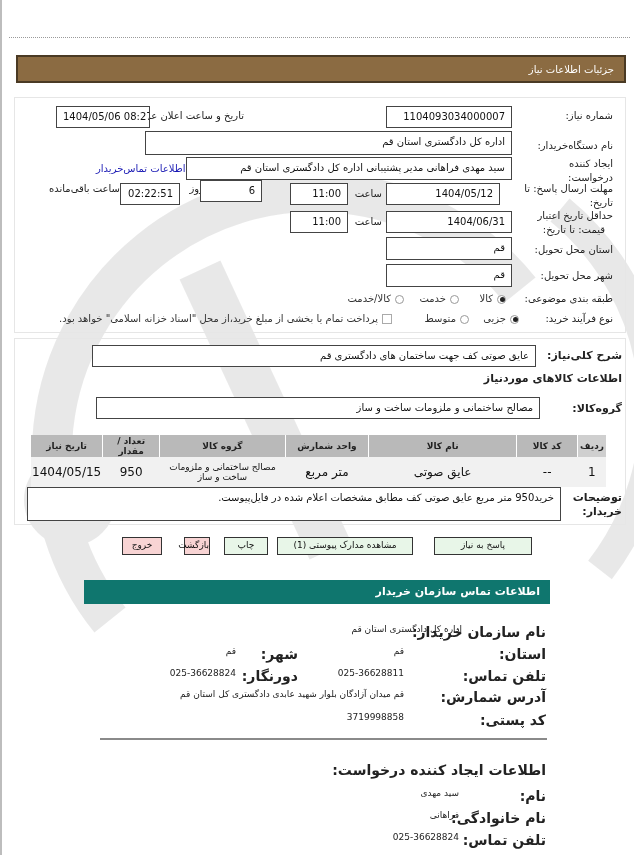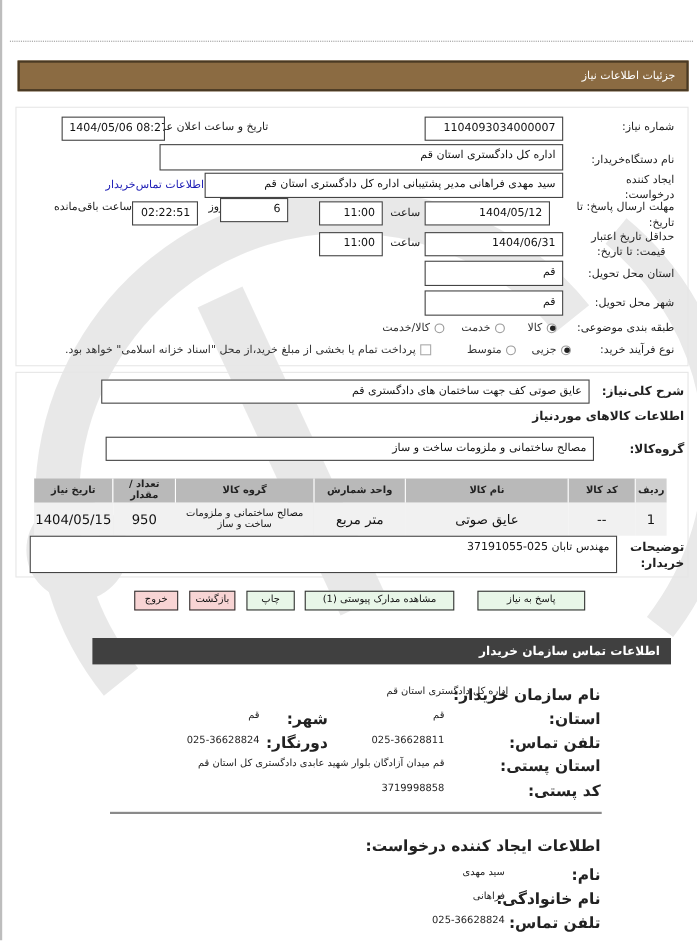--- a/index.html
+++ b/index.html
@@ -29,21 +29,21 @@
   .radio.on::after { content: ""; position: absolute; left: 1.5px; top: 1.5px; width: 5px; height: 5px; border-radius: 50%; background: #222; }
   .chk { display: inline-block; width: 10px; height: 10px; border: 1px solid #aaa; background: #fff; vertical-align: middle; margin-left: 4px; }
   .opt { position: absolute; white-space: nowrap; font-size: 10px; color: #333; }
   .bold { font-weight: bold; font-size: 11px; }
   table.items { position: absolute; left: 30px; top: 435px; width: 576px; border-collapse: collapse; font-size: 9px; }
   table.items th { background: #b9b9b9; color: #222; font-weight: bold; height: 22px; font-size: 9px; border-left: 1px solid #fff; }
   table.items td { background: #f1f1f1; text-align: center; height: 30px; font-size: 12px; }
   .btn { position: absolute; top: 537px; height: 18px; border: 1px solid #333; font-size: 9px; text-align: center; line-height: 14px; cursor: pointer; }
   .btn.green { background: #e8f6e8; }
   .btn.red { background: #f8d4d4; }
-  .sec-bar { position: absolute; left: 84px; top: 580px; width: 526px; height: 24px; background: #404040; color: #fff; font-weight: bold; font-size: 11px; line-height: 24px; padding-right: 10px; }
+  .sec-bar { position: absolute; left: 84px; top: 580px; width: 466px; height: 24px; background: #0f766e; color: #fff; font-weight: bold; font-size: 11px; line-height: 24px; padding-right: 10px; }
   .c-lbl { position: absolute; font-size: 14px; font-weight: bold; color: #222; white-space: nowrap; }
   .c-val { position: absolute; font-size: 9px; color: #222; white-space: nowrap; }
   .hr { position: absolute; left: 100px; top: 738px; width: 447px; height: 2px; background: #8a8a8a; }
 </style>
 </head>
 <body>
 
 <div class="left-rule"></div>
 <div class="dotted-top"></div>
 
@@ -134,47 +134,47 @@
       <td style="font-size:9px; line-height:10px;">مصالح  ساختمانی و ملزومات ساخت و ساز</td>
       <td>950</td>
       <td>1404/05/15</td>
     </tr>
   </tbody>
 </table>
 
 <span class="lbl bold" style="right:12px; top:491px;">توضیحات</span>
 <span class="lbl bold" style="right:12px; top:505px;">خریدار:</span>
 <div class="box" style="left:27px; top:487px; width:534px; height:34px; line-height:13px; padding-top:3px;">
-  <div>مهندس تابان 025-37191055</div>
+  <div>خرید950 متر مربع عایق  صوتی کف مطابق  مشخصات اعلام شده در فایل‌پیوست.</div>
 </div>
 
 <div class="btn green" style="left:434px; width:98px;">پاسخ به نیاز</div>
 <div class="btn green" style="left:277px; width:136px;">مشاهده مدارک پیوستی (1)</div>
 <div class="btn green" style="left:224px; width:44px;">چاپ</div>
-<div class="btn red" style="left:172px; width:42px;">بازگشت</div>
+<div class="btn red" style="left:184px; width:26px;">بازگشت</div>
 <div class="btn red" style="left:122px; width:40px;">خروج</div>
 
 <div class="sec-bar">
   <span>اطلاعات تماس سازمان خریدار</span>
 </div>
 
 <span class="c-lbl" style="right:88px; top:624px;">نام سازمان خریدار:</span>
 <span class="c-val" style="right:172px; top:624px;">اداره کل دادگستری استان قم</span>
 
 <span class="c-lbl" style="right:88px; top:646px;">استان:</span>
 <span class="c-val" style="right:230px; top:646px;">قم</span>
 <span class="c-lbl" style="right:336px; top:646px;">شهر:</span>
 <span class="c-val" style="right:398px; top:646px;">قم</span>
 
 <span class="c-lbl" style="right:88px; top:668px;">تلفن تماس:</span>
 <span class="c-val" style="right:230px; top:668px;">025-36628811</span>
 <span class="c-lbl" style="right:336px; top:668px;">دورنگار:</span>
 <span class="c-val" style="right:398px; top:668px;">025-36628824</span>
 
-<span class="c-lbl" style="right:88px; top:689px;">استان پستی:</span>
+<span class="c-lbl" style="right:88px; top:689px;">آدرس شمارش:</span>
 <span class="c-val" style="right:230px; top:689px;">قم میدان آزادگان بلوار شهید عابدی دادگستری کل استان قم</span>
 
 <span class="c-lbl" style="right:88px; top:712px;">کد پستی:</span>
 <span class="c-val" style="right:230px; top:712px;">3719998858</span>
 
 <div class="hr"></div>
 
 <span class="c-lbl" style="right:88px; top:762px;">اطلاعات ایجاد کننده درخواست:</span>
 <span class="c-lbl" style="right:88px; top:788px;">نام:</span>
 <span class="c-val" style="right:175px; top:788px;">سید مهدی</span>

